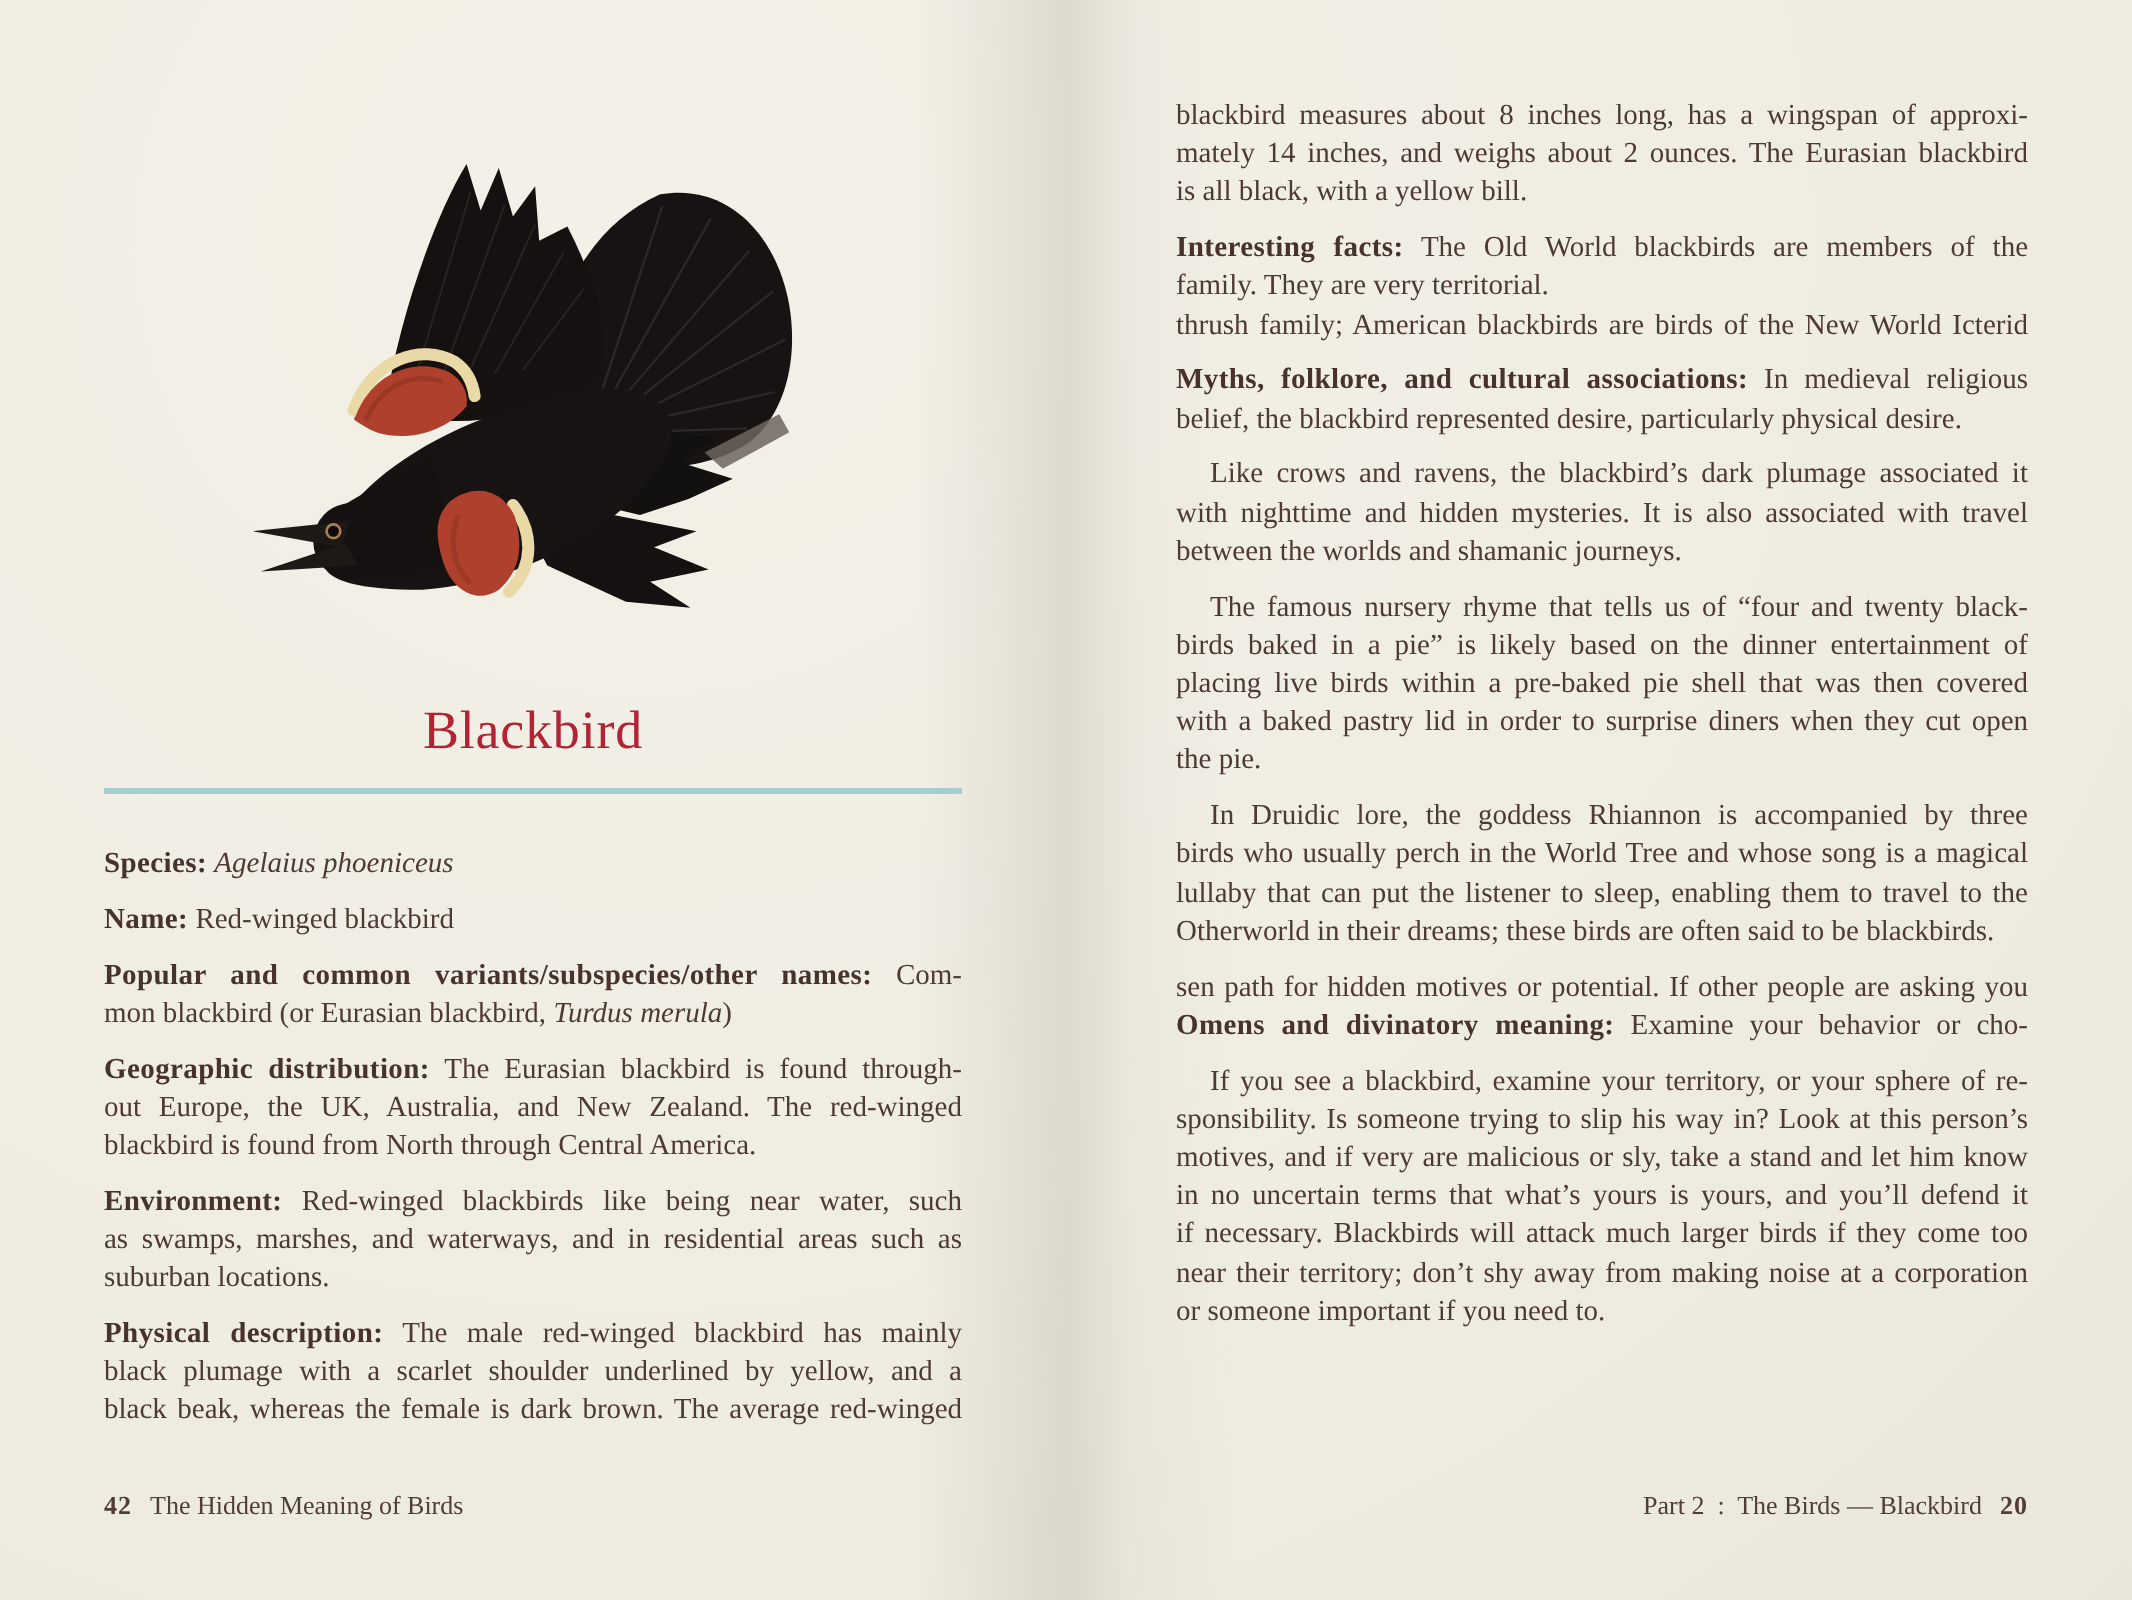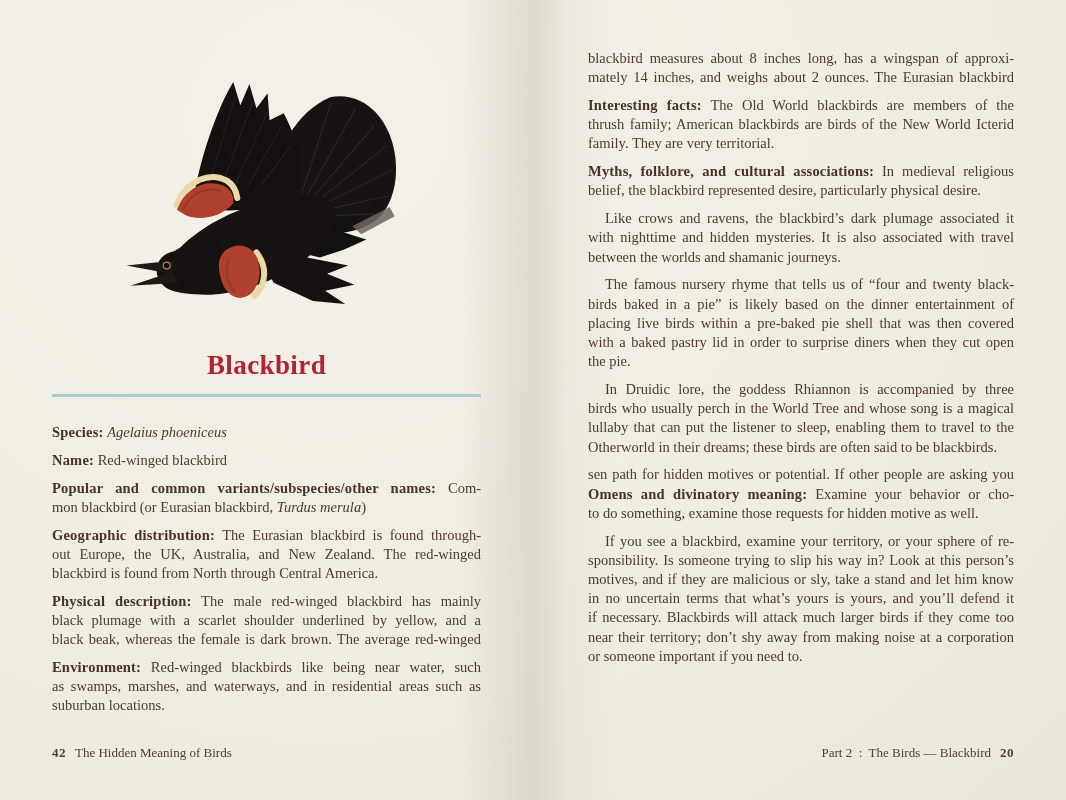--- a/index.html
+++ b/index.html
@@ -14,21 +14,21 @@
     position:absolute;left:0;top:0;width:100%;height:100%;pointer-events:none;
     background:linear-gradient(90deg, rgba(90,80,60,0) 43%, rgba(90,80,60,0.08) 47.5%,
                rgba(90,80,60,0.13) 50%, rgba(90,80,60,0.04) 53%, rgba(90,80,60,0) 58%);
   }
   .page{position:absolute;top:0;height:652px;width:533px;}
   .page.left{left:0;}
   .page.right{left:533px;}
   .bird{position:absolute;left:116px;top:78px;width:288px;height:234px;}
   .title{
     position:absolute;left:52px;top:350px;width:429px;margin:0;
-    text-align:center;font-size:27px;font-weight:700;color:#b22433;letter-spacing:.4px;
+    text-align:center;font-size:27px;font-weight:400;color:#b22433;letter-spacing:.4px;
   }
   .rule{position:absolute;left:52px;top:394px;width:429px;height:3px;background:#a7cdd2;}
   .body{position:absolute;font-size:14.5px;line-height:19.2px;}
   .page.left  .body{left:52px;top:423px;width:429px;}
   .page.right .body{left:55px;top:49px;width:426px;}
   .para{margin:0 0 8.6px 0;}
   .para:last-child{margin-bottom:0;}
   .line{white-space:nowrap;text-align:left;}
   .line.just{text-align:justify;text-align-last:justify;}
   .line.ind{text-indent:17px;}
@@ -110,46 +110,47 @@
         <div class="para">
           <div class="line just"><b>Popular and common variants/subspecies/other names:</b> Com-</div>
           <div class="line">mon blackbird (or Eurasian blackbird, <i>Turdus merula</i>)</div>
         </div>
         <div class="para">
           <div class="line just"><b>Geographic distribution:</b> The Eurasian blackbird is found through-</div>
           <div class="line just">out Europe, the UK, Australia, and New Zealand. The red-winged</div>
           <div class="line">blackbird is found from North through Central America.</div>
         </div>
         <div class="para">
+          <div class="line just"><b>Environment:</b> Red-winged blackbirds like being near water, such</div>
+          <div class="line just">as swamps, marshes, and waterways, and in residential areas such as</div>
+          <div class="line">suburban locations.</div>
+        </div>
+        <div class="para">
           <div class="line just"><b>Physical description:</b> The male red-winged blackbird has mainly</div>
           <div class="line just">black plumage with a scarlet shoulder underlined by yellow, and a</div>
           <div class="line just">black beak, whereas the female is dark brown. The average red-winged</div>
-        </div>
-        <div class="para">
-          <div class="line just"><b>Environment:</b> Red-winged blackbirds like being near water, such</div>
-          <div class="line just">as swamps, marshes, and waterways, and in residential areas such as</div>
-          <div class="line">suburban locations.</div>
         </div>
       </div>
 
     <div class="footer fl">
       <span class="pn">42</span><span class="ft">The Hidden Meaning of Birds</span>
     </div>
   </div>
 
   <div class="page right">
     <div class="body">
         <div class="para">
           <div class="line just">blackbird measures about 8 inches long, has a wingspan of approxi-</div>
           <div class="line just">mately 14 inches, and weighs about 2 ounces. The Eurasian blackbird</div>
+          <div class="line">is all black, with a yellow bill.</div>
         </div>
         <div class="para">
           <div class="line just"><b>Interesting facts:</b> The Old World blackbirds are members of the</div>
+          <div class="line">family. They are very territorial.</div>
           <div class="line just">thrush family; American blackbirds are birds of the New World Icterid</div>
-          <div class="line">family. They are very territorial.</div>
         </div>
         <div class="para">
           <div class="line just"><b>Myths, folklore, and cultural associations:</b> In medieval religious</div>
           <div class="line">belief, the blackbird represented desire, particularly physical desire.</div>
         </div>
         <div class="para">
           <div class="line just ind">Like crows and ravens, the blackbird’s dark plumage associated it</div>
           <div class="line just">with nighttime and hidden mysteries. It is also associated with travel</div>
           <div class="line">between the worlds and shamanic journeys.</div>
         </div>
@@ -162,26 +163,25 @@
         </div>
         <div class="para">
           <div class="line just ind">In Druidic lore, the goddess Rhiannon is accompanied by three</div>
           <div class="line just">birds who usually perch in the World Tree and whose song is a magical</div>
           <div class="line just">lullaby that can put the listener to sleep, enabling them to travel to the</div>
           <div class="line">Otherworld in their dreams; these birds are often said to be blackbirds.</div>
         </div>
         <div class="para">
           <div class="line just">sen path for hidden motives or potential. If other people are asking you</div>
           <div class="line just"><b>Omens and divinatory meaning:</b> Examine your behavior or cho-</div>
-          <div class="line">to do something, examine those requests for hidden motive as well.</div>
         </div>
         <div class="para">
           <div class="line just ind">If you see a blackbird, examine your territory, or your sphere of re-</div>
           <div class="line just">sponsibility. Is someone trying to slip his way in? Look at this person’s</div>
-          <div class="line just">motives, and if they are malicious or sly, take a stand and let him know</div>
+          <div class="line just">motives, and if very are malicious or sly, take a stand and let him know</div>
           <div class="line just">in no uncertain terms that what’s yours is yours, and you’ll defend it</div>
           <div class="line just">if necessary. Blackbirds will attack much larger birds if they come too</div>
           <div class="line just">near their territory; don’t shy away from making noise at a corporation</div>
           <div class="line">or someone important if you need to.</div>
         </div>
       </div>
     <div class="footer fr">
       <span class="ft">Part 2  :  The Birds — Blackbird</span><span class="pn">20</span>
     </div>
   </div>

